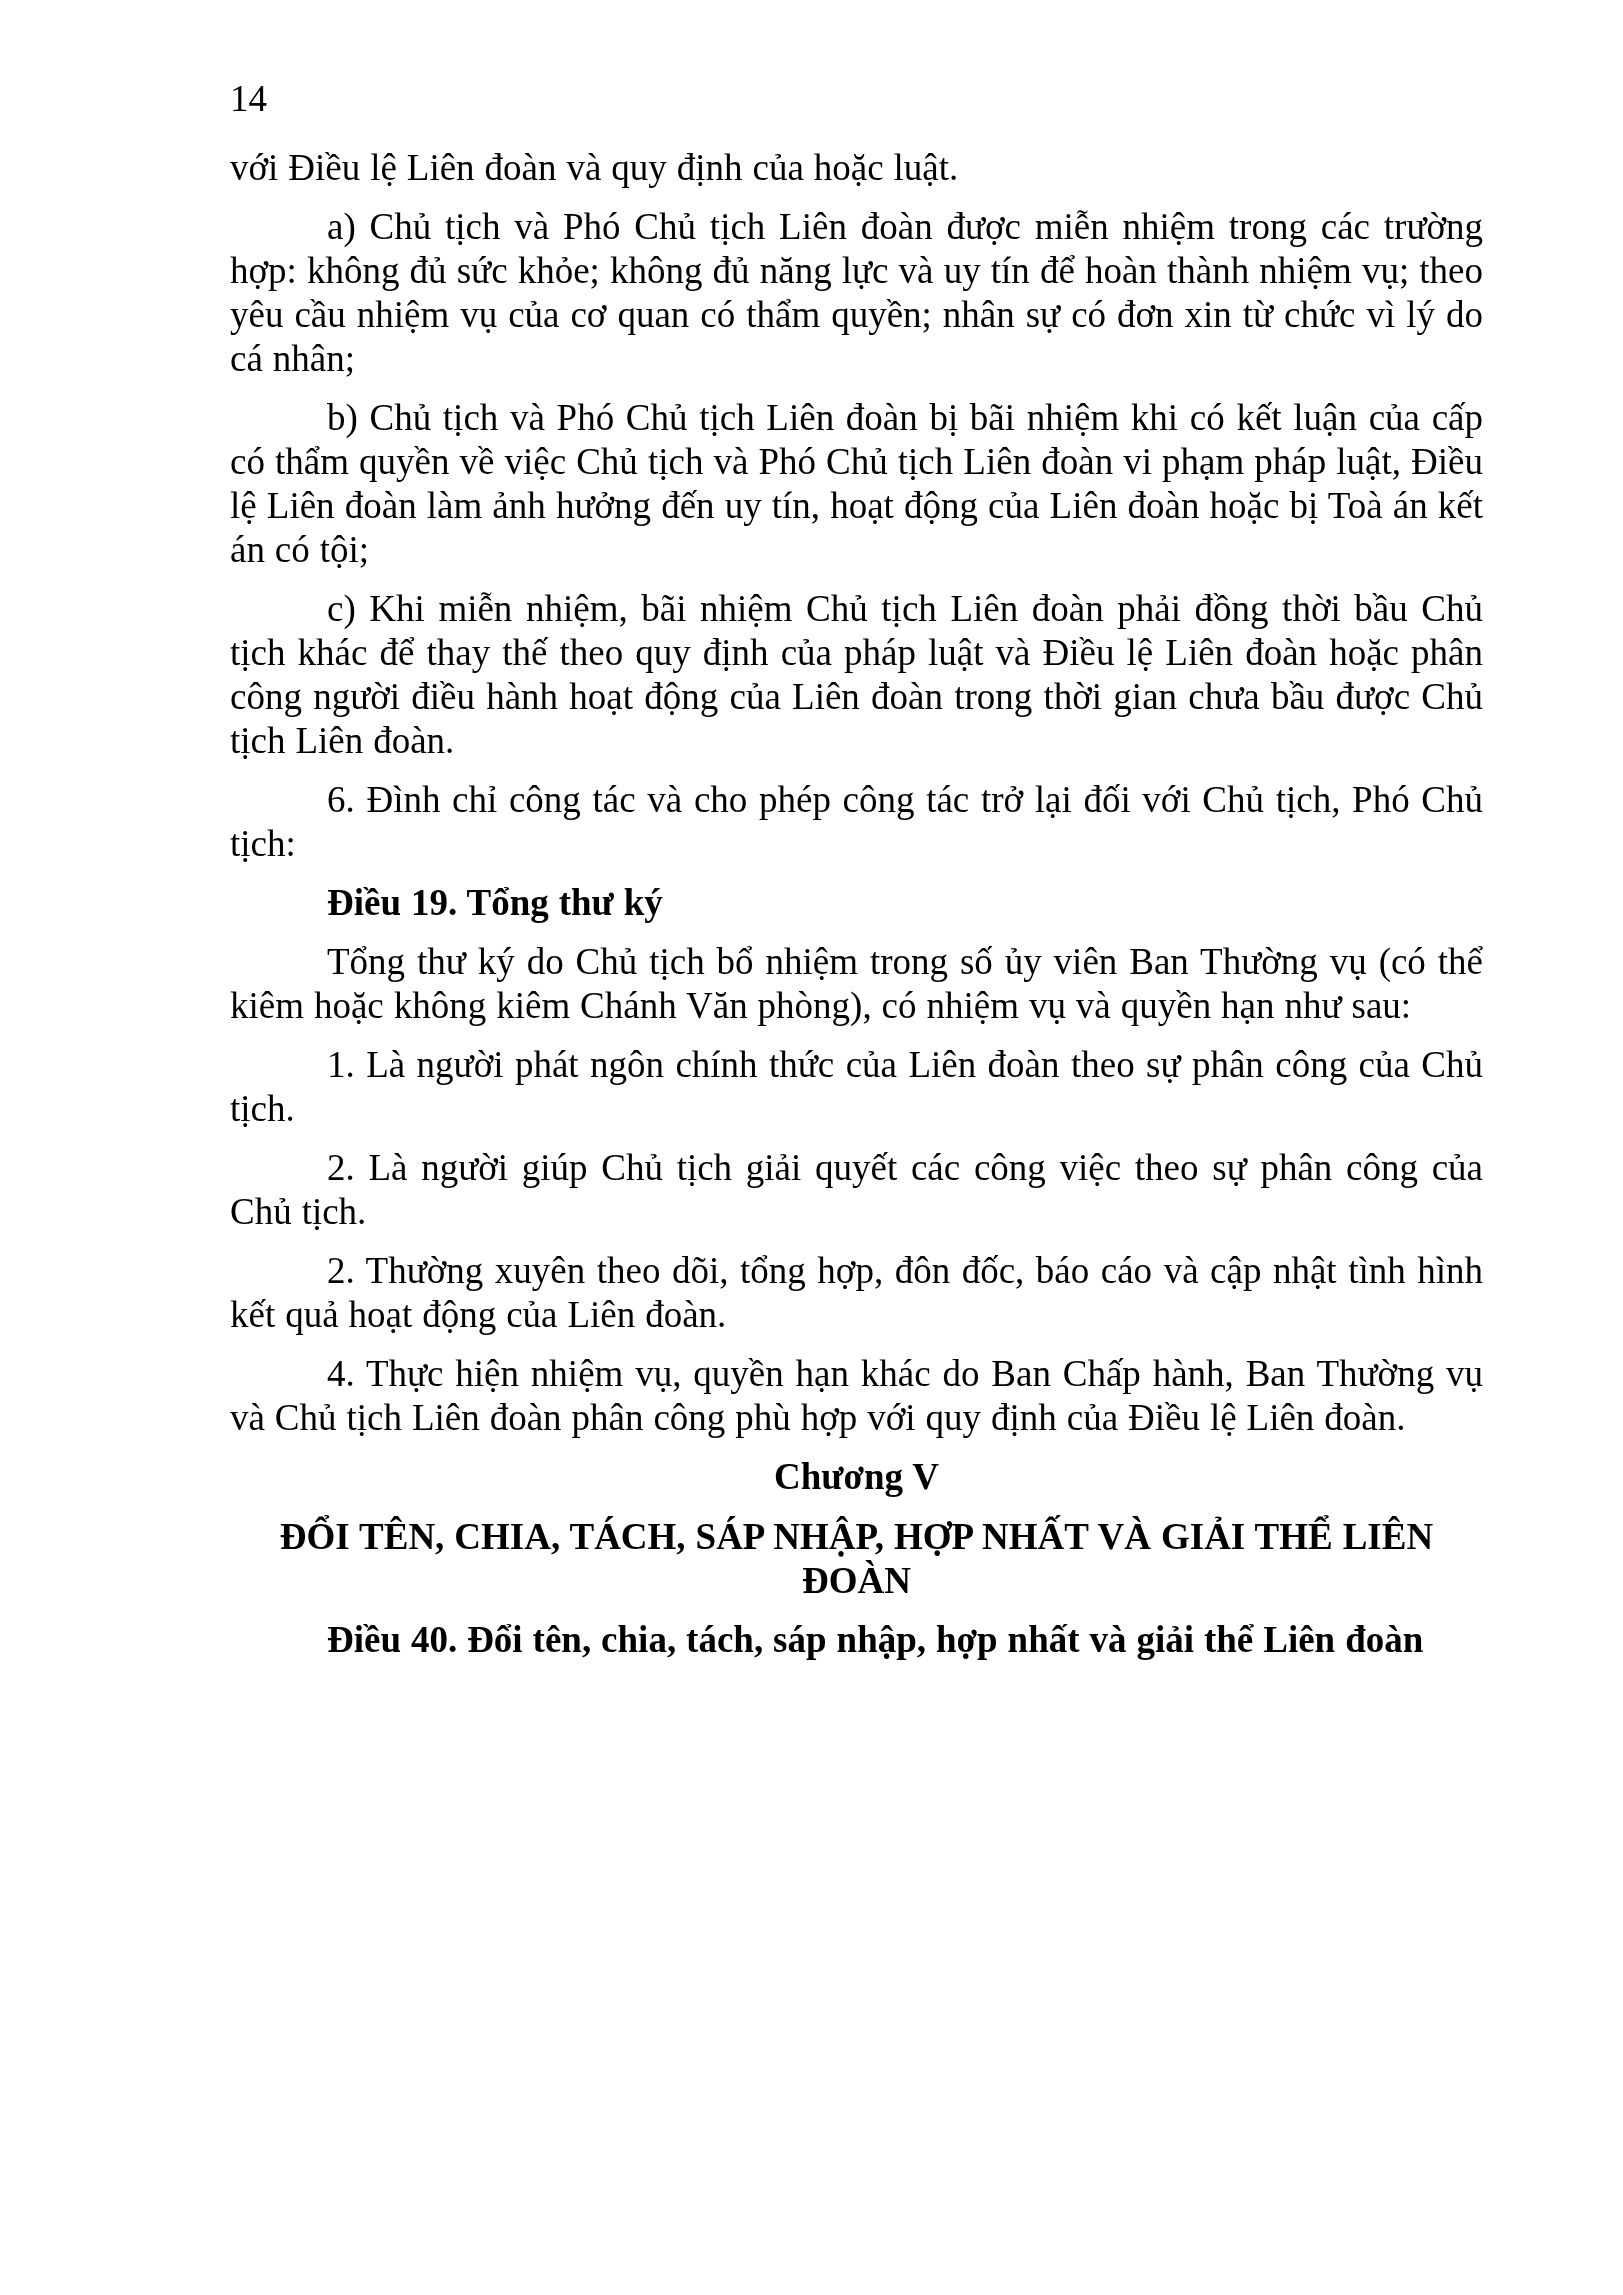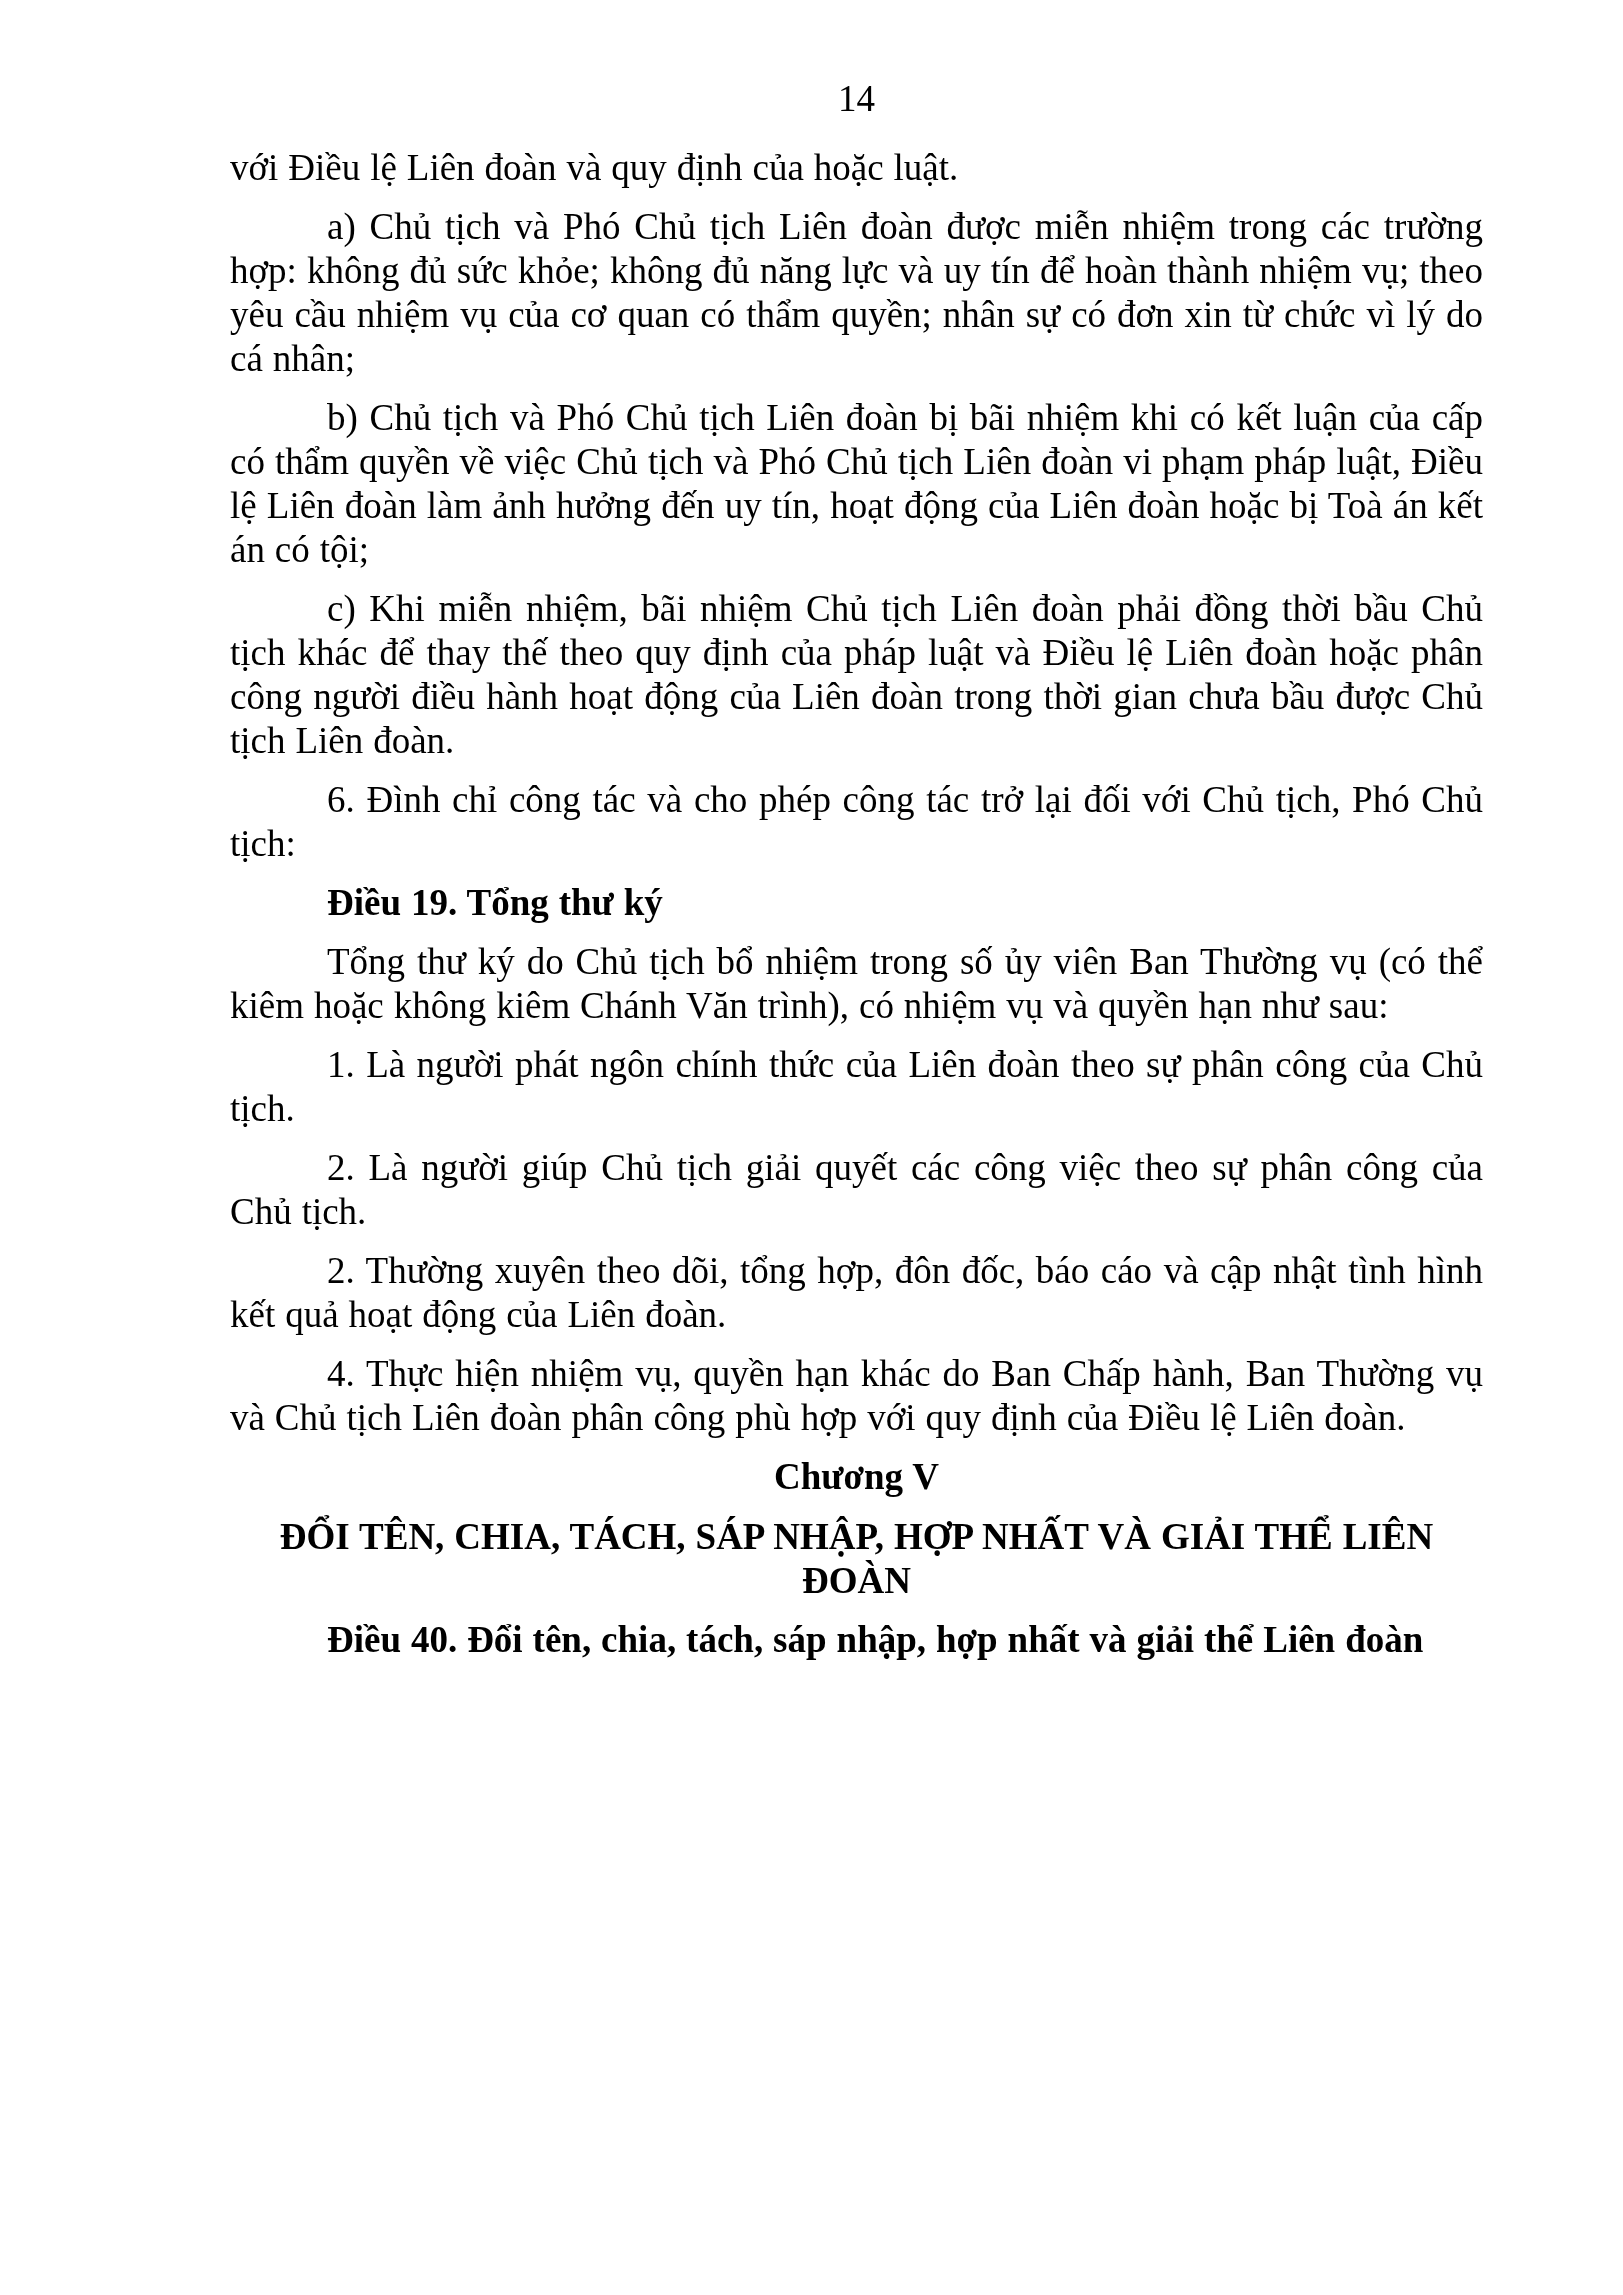--- a/index.html
+++ b/index.html
@@ -13,21 +13,21 @@
     box-sizing: border-box;
     background: #ffffff;
     color: #000000;
     font-family: "Liberation Serif", "DejaVu Serif", serif;
     padding: 77px 140px 39px 230px;
     overflow: hidden;
   }
   .page-number {
     font-size: 37px;
     line-height: 44px;
-    text-align: center;
+    text-align: left;
     margin: 0 0 25px 0;
   }
   p.para {
     font-size: 37px;
     line-height: 44px;
     margin: 0 0 15px 0;
     text-align: justify;
     text-indent: 97px;
     word-spacing: 0.7px;
   }
@@ -60,21 +60,21 @@
   <p class="para">b) Chủ tịch và Phó Chủ tịch Liên đoàn bị bãi nhiệm khi có kết luận của cấp có thẩm quyền về việc Chủ tịch và Phó Chủ tịch Liên đoàn vi phạm pháp luật, Điều lệ Liên đoàn làm ảnh hưởng đến uy tín, hoạt động của Liên đoàn hoặc bị Toà án kết án có tội;</p>
 
   <p class="para">c) Khi miễn nhiệm, bãi nhiệm Chủ tịch Liên đoàn phải đồng thời bầu Chủ tịch khác để thay thế theo quy định của pháp luật và Điều lệ Liên đoàn hoặc phân công người điều hành hoạt động của Liên đoàn trong thời gian chưa bầu được Chủ tịch Liên đoàn.</p>
 
   <p class="para">6. Đình chỉ công tác và cho phép công tác trở lại đối với Chủ tịch, Phó Chủ tịch:</p>
 
 
 
   <p class="para bold">Điều 19. Tổng thư ký</p>
 
-  <p class="para">Tổng thư ký do Chủ tịch bổ nhiệm trong số ủy viên Ban Thường vụ (có thể kiêm hoặc không kiêm Chánh Văn trình), có nhiệm vụ và quyền hạn như sau:</p>
+  <p class="para">Tổng thư ký do Chủ tịch bổ nhiệm trong số ủy viên Ban Thường vụ (có thể kiêm hoặc không kiêm Chánh Văn phòng), có nhiệm vụ và quyền hạn như sau:</p>
 
   <p class="para">1. Là người phát ngôn chính thức của Liên đoàn theo sự phân công của Chủ tịch.</p>
 
   <p class="para">2. Là người giúp Chủ tịch giải quyết các công việc theo sự phân công của Chủ tịch.</p>
 
   <p class="para">2. Thường xuyên theo dõi, tổng hợp, đôn đốc, báo cáo và cập nhật tình hình kết quả hoạt động của Liên đoàn.</p>
 
   <p class="para">4. Thực hiện nhiệm vụ, quyền hạn khác do Ban Chấp hành, Ban Thường vụ và Chủ tịch Liên đoàn phân công phù hợp với quy định của Điều lệ Liên đoàn.</p>
 
   <p class="para bold center tight">Chương V</p>

